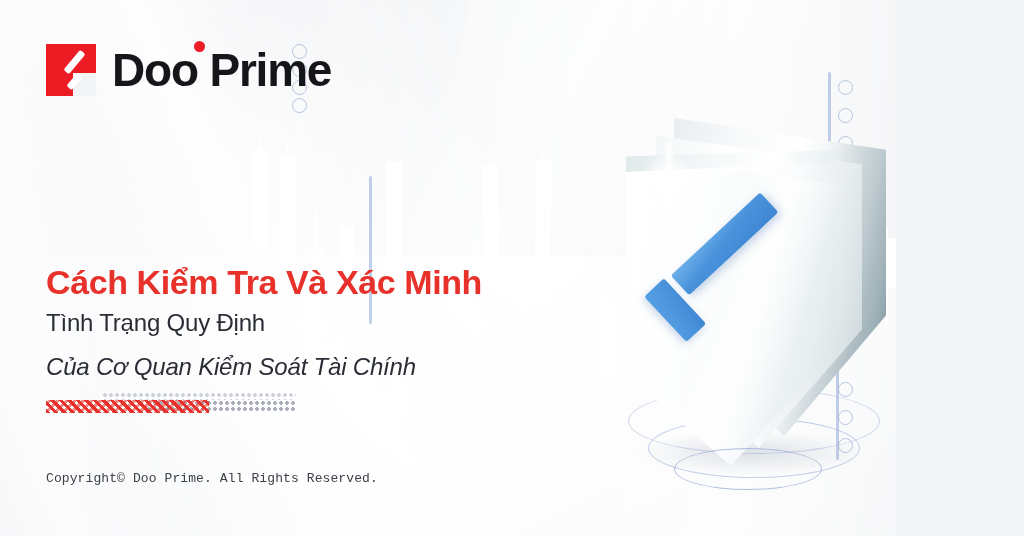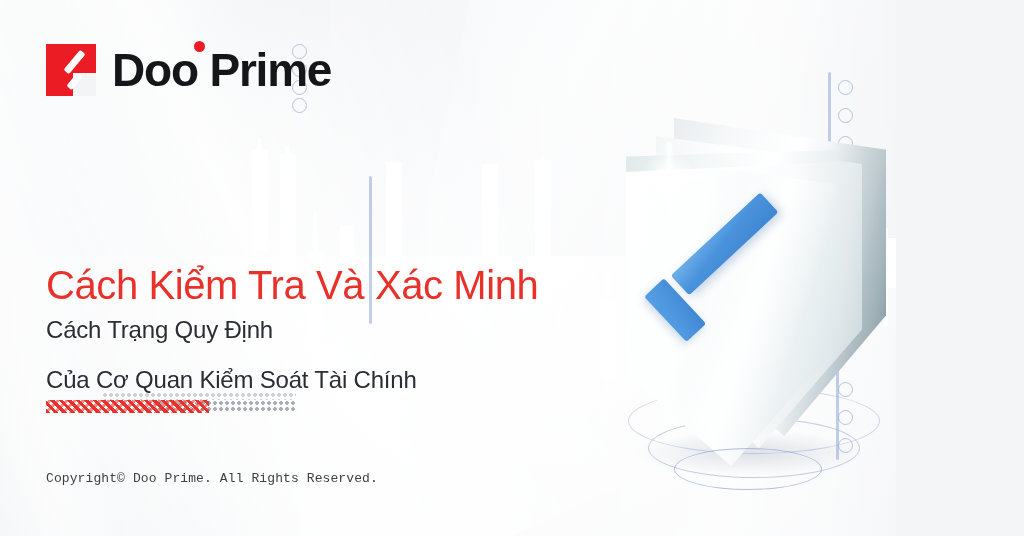--- a/index.html
+++ b/index.html
@@ -71,21 +71,21 @@
     letter-spacing:-1.2px; line-height:1; position:relative; white-space:nowrap;
   }
   .logo-dot {
     position:absolute; width:11px; height:11px; border-radius:50%;
     background:#ec1c24; left:148px; top:-3px;
   }
 
   
   #headline-block { position:absolute; left:46px; top:262px; }
   .headline {
-    font-size:40px; font-weight:normal; color:#e8312a;
+    font-size:34px; font-weight:bold; color:#e8312a;
     letter-spacing:-0.4px; line-height:1.18; white-space:nowrap;
   }
   .subline {
     font-size:24px; color:#2b2d35; line-height:1.42;
     letter-spacing:-0.2px; white-space:nowrap; margin-top:4px;
   }
 
   
   #divider { position:absolute; left:46px; top:392px; width:250px; height:22px; }
   .dots-gray-top {
@@ -275,22 +275,22 @@
       <div class="logo-notch"></div>
       <div class="logo-slash1"></div>
       <div class="logo-slash2"></div>
     </div>
     <div class="logo-word">Doo Prime</div>
     <div class="logo-dot"></div>
   </div>
 
   <div id="headline-block">
     <div class="headline">Cách Kiểm Tra Và Xác Minh</div>
-    <div class="subline">Cách Trạng Quy Định</div>
-    <div class="subline" style="margin-top:16px;">Của Cơ Quan Kiểm Soát Tài Chính</div>
+    <div class="subline">Tình Trạng Quy Định</div>
+    <div class="subline" style="margin-top:10px;font-style:italic;">Của Cơ Quan Kiểm Soát Tài Chính</div>
   </div>
 
   <div id="divider">
     <div class="dots-gray-top"></div>
     <div class="dots-gray-main"></div>
     <div class="dots-red"></div>
   </div>
 
   <div id="copyright">Copyright© Doo Prime. All Rights Reserved.</div>
 

